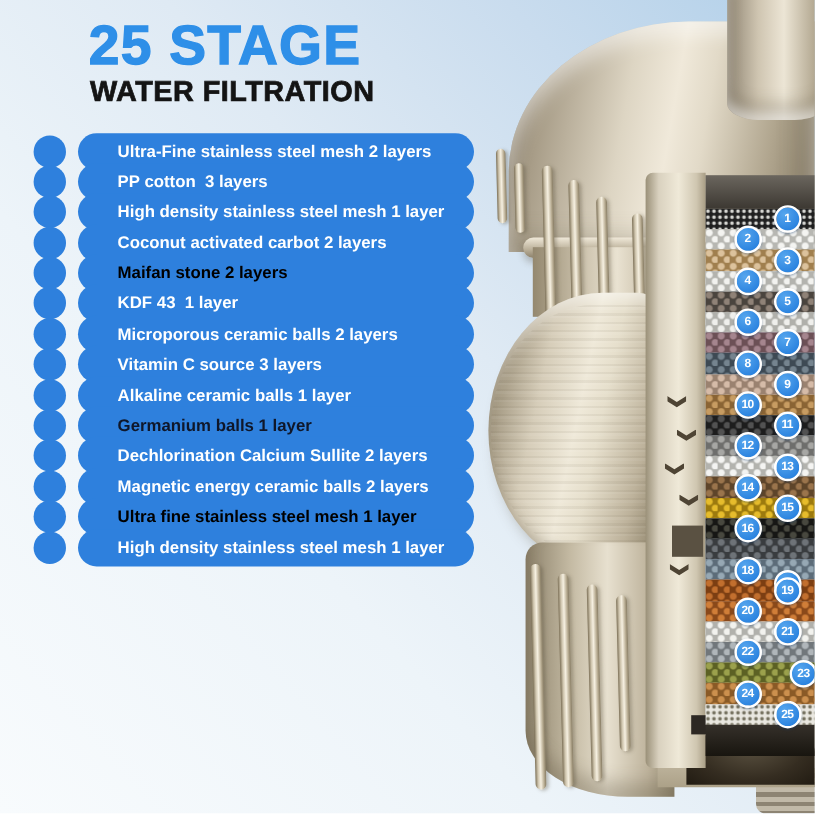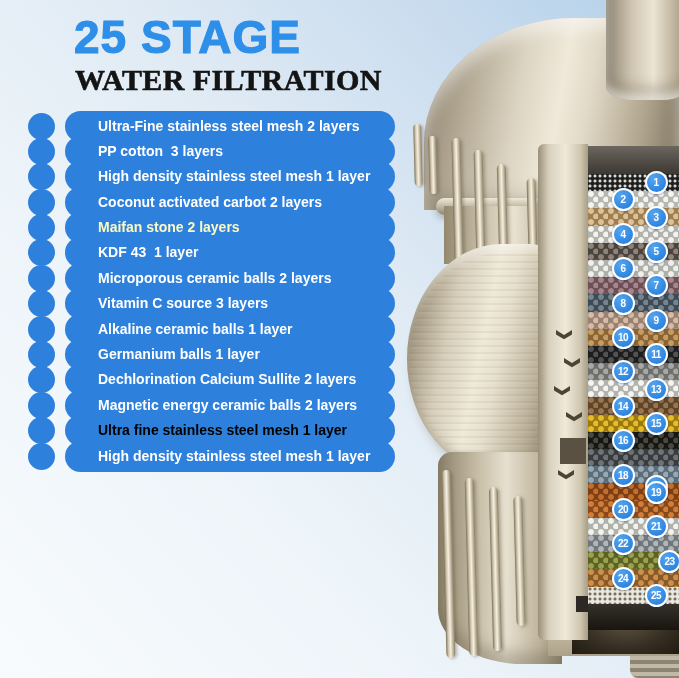--- a/index.html
+++ b/index.html
@@ -9,22 +9,22 @@
     background:linear-gradient(228deg, #b2d0e9 0%, #c9dcee 20%, #dfeaf4 42%, #edf4f9 65%, #f8fbfd 100%);
   }
 
   
   .hdr { position:absolute; left:37px; top:14px; z-index:5;margin-left:37px; }
   .hdr h1 {
     margin:0; font-size:46px; line-height:1.02; font-weight:bold;
     color:#2e8fe8; letter-spacing:1px; -webkit-text-stroke:1.1px #2e8fe8;
   }
   .hdr h2 {
-    margin:3px 0 0 1px; font-size:30px; line-height:1.05; font-weight:bold;
-    color:#141414; letter-spacing:0.4px;font-family:Liberation Serif, serif; -webkit-text-stroke:0.6px #141414;
+    margin:3px 0 0 1px; font-size:24px; line-height:1.05; font-weight:bold;
+    color:#141414; letter-spacing:0.4px; -webkit-text-stroke:0.6px #141414;
   }
 
   
   .stages { position:absolute; left:28px; top:117px; width:367px; z-index:5;
             display:flex; flex-direction:column; gap:7.4px; }
   .stage-row { display:flex; align-items:center; height:18px; }
   .stage-dot { width:27px; height:27px; border-radius:50%; background:#2e80dd; flex:0 0 auto; }
   .stage-pill {
     flex:1; margin-left:10px; height:31px; border-radius:16px; background:#2e80dd;
     color:#fff; font-size:14px; font-weight:bold; line-height:31px;
@@ -138,41 +138,41 @@
       <div class="stage-row">
         <span class="stage-dot" style="background: rgb(46, 128, 221);"></span>
         <div class="stage-pill" style="background: rgb(46, 128, 221); color: rgb(255, 255, 255);">High density stainless steel mesh 1 layer</div>
       </div>
       <div class="stage-row">
         <span class="stage-dot" style="background: rgb(46, 128, 221);"></span>
         <div class="stage-pill" style="background: rgb(46, 128, 221); color: rgb(255, 255, 255);">Coconut activated carbot 2 layers</div>
       </div>
       <div class="stage-row">
         <span class="stage-dot" style="background: rgb(46, 128, 221);"></span>
-        <div class="stage-pill" style="background: rgb(46, 128, 221); color: #fef9c3;">Maifan stone 2 layers</div>
+        <div class="stage-pill" style="background: rgb(46, 128, 221); color: #000000;">Maifan stone 2 layers</div>
       </div>
       <div class="stage-row">
         <span class="stage-dot" style="background: rgb(46, 128, 221);"></span>
         <div class="stage-pill" style="background: rgb(46, 128, 221); color: rgb(255, 255, 255);">KDF 43  1 layer</div>
       </div>
       <div class="stage-row">
         <span class="stage-dot" style="background: rgb(46, 128, 221);"></span>
         <div class="stage-pill" style="background: rgb(46, 128, 221); color: rgb(255, 255, 255);">Microporous ceramic balls 2 layers</div>
       </div>
       <div class="stage-row">
         <span class="stage-dot" style="background: rgb(46, 128, 221);"></span>
         <div class="stage-pill" style="background: rgb(46, 128, 221); color: rgb(255, 255, 255);">Vitamin C source 3 layers</div>
       </div>
       <div class="stage-row">
         <span class="stage-dot" style="background: rgb(46, 128, 221);"></span>
         <div class="stage-pill" style="background: rgb(46, 128, 221); color: rgb(255, 255, 255);">Alkaline ceramic balls 1 layer</div>
       </div>
       <div class="stage-row">
         <span class="stage-dot" style="background: rgb(46, 128, 221);"></span>
-        <div class="stage-pill" style="background: rgb(46, 128, 221); color: #ffffff;">Germanium balls 1 layer</div>
+        <div class="stage-pill" style="background: rgb(46, 128, 221); color: #0f172a;">Germanium balls 1 layer</div>
       </div>
       <div class="stage-row">
         <span class="stage-dot" style="background: rgb(46, 128, 221);"></span>
         <div class="stage-pill" style="background: rgb(46, 128, 221); color: rgb(255, 255, 255);">Dechlorination Calcium Sullite 2 layers</div>
       </div>
       <div class="stage-row">
         <span class="stage-dot" style="background: rgb(46, 128, 221);"></span>
         <div class="stage-pill" style="background: rgb(46, 128, 221); color: rgb(255, 255, 255);">Magnetic energy ceramic balls 2 layers</div>
       </div>
       <div class="stage-row">

